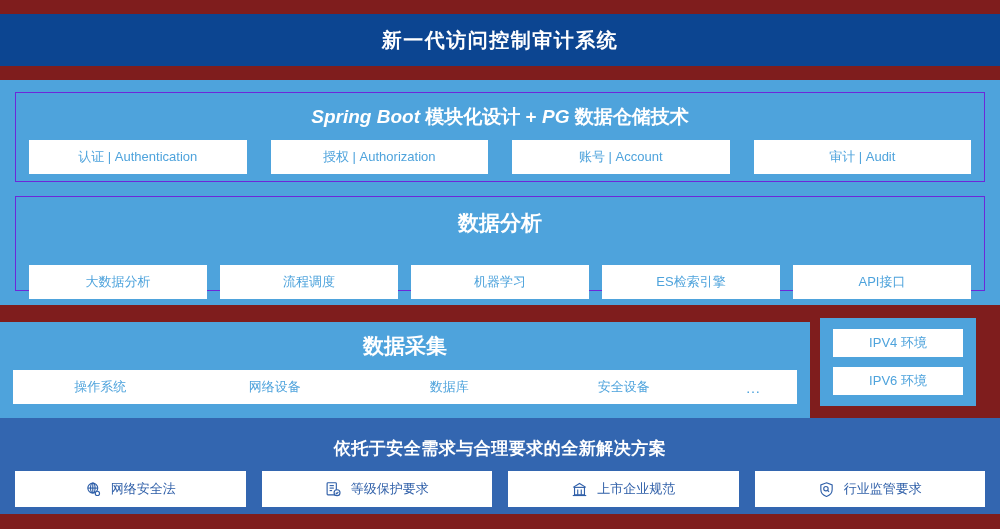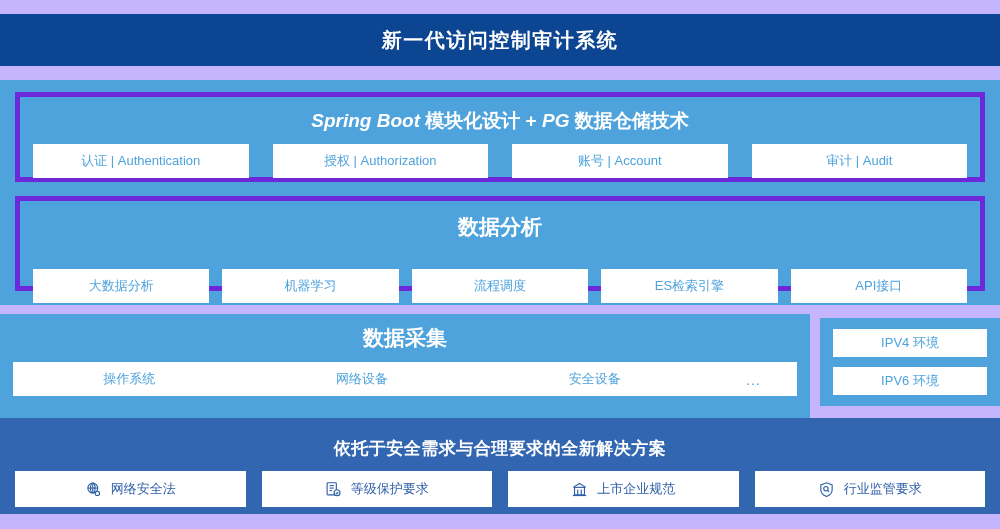--- a/index.html
+++ b/index.html
@@ -10,21 +10,21 @@
   body {
     width: 1000px;
     height: 529px;
     font-family: "Liberation Sans", "DejaVu Sans", sans-serif;
     overflow: hidden;
   }
   .page {
     width: 1000px;
     height: 529px;
     position: relative;
-    background: #c4b5fd;
+    background: #7f1d1d;
     box-sizing: border-box;
   }
 
   
   .header {
     position: absolute;
     left: 0;
     top: 14px;
     width: 1000px;
     height: 52px;
@@ -40,21 +40,21 @@
     letter-spacing: 1.5px;
   }
 
   
   .block {
     position: absolute;
     background: #4ea3dc;
     box-sizing: border-box;
   }
   .panel {
-    border: 5px solid #6d28d9;
+    border: 1px solid #6d28d9;
     box-sizing: border-box;
     background: #4ea3dc;
     display: flex;
     flex-direction: column;
   }
   .panel-title {
     color: #ffffff;
     font-size: 21px;
     font-weight: bold;
     text-align: center;
@@ -117,38 +117,38 @@
   #panel-analysis .cards {
     margin-top: 32px;
     padding: 0 13px;
     gap: 13px;
   }
   #panel-analysis .card { flex: 1; }
 
   
   #section-acquisition {
     left: 0;
-    top: 314px;
+    top: 322px;
     width: 810px;
     height: 104px;
     padding: 0;
   }
   #section-acquisition .panel-title { margin-top: 13px; }
   #section-acquisition .cards {
     margin-top: 14px;
     padding: 0 13px;
   }
   #section-acquisition .card { flex: 1; }
   #section-acquisition .card.narrow { flex: 0 0 86px; font-size: 15px; letter-spacing: 2px; }
 
   
   #section-ip {
     left: 820px;
     top: 318px;
-    width: 180px;
+    width: 156px;
     height: 88px;
     display: flex;
     flex-direction: column;
     justify-content: center;
     gap: 10px;
     padding: 0 13px;
   }
   #section-ip .card {
     width: 100%;
     height: 28px;
@@ -208,32 +208,33 @@
       <div class="card">授权 | Authorization</div>
       <div class="card">账号 | Account</div>
       <div class="card">审计 | Audit</div>
     </div>
   </div>
 
   <div class="panel" id="panel-analysis">
     <div class="panel-title">数据分析</div>
     <div class="cards">
       <div class="card">大数据分析</div>
+      <div class="card">流程调度</div>
       <div class="card">机器学习</div>
-      <div class="card">流程调度</div>
       <div class="card">ES检索引擎</div>
       <div class="card">API接口</div>
     </div>
   </div>
 
   <div class="block" id="section-acquisition">
     <div class="panel-title">数据采集</div>
     <div class="cards">
       <div class="card">操作系统</div>
       <div class="card">网络设备</div>
+      <div class="card">数据库</div>
       <div class="card">安全设备</div>
       <div class="card narrow">…</div>
     </div>
   </div>
 
   <div class="block" id="section-ip">
     <div class="card">IPV4 环境</div>
     <div class="card">IPV6 环境</div>
   </div>
 

